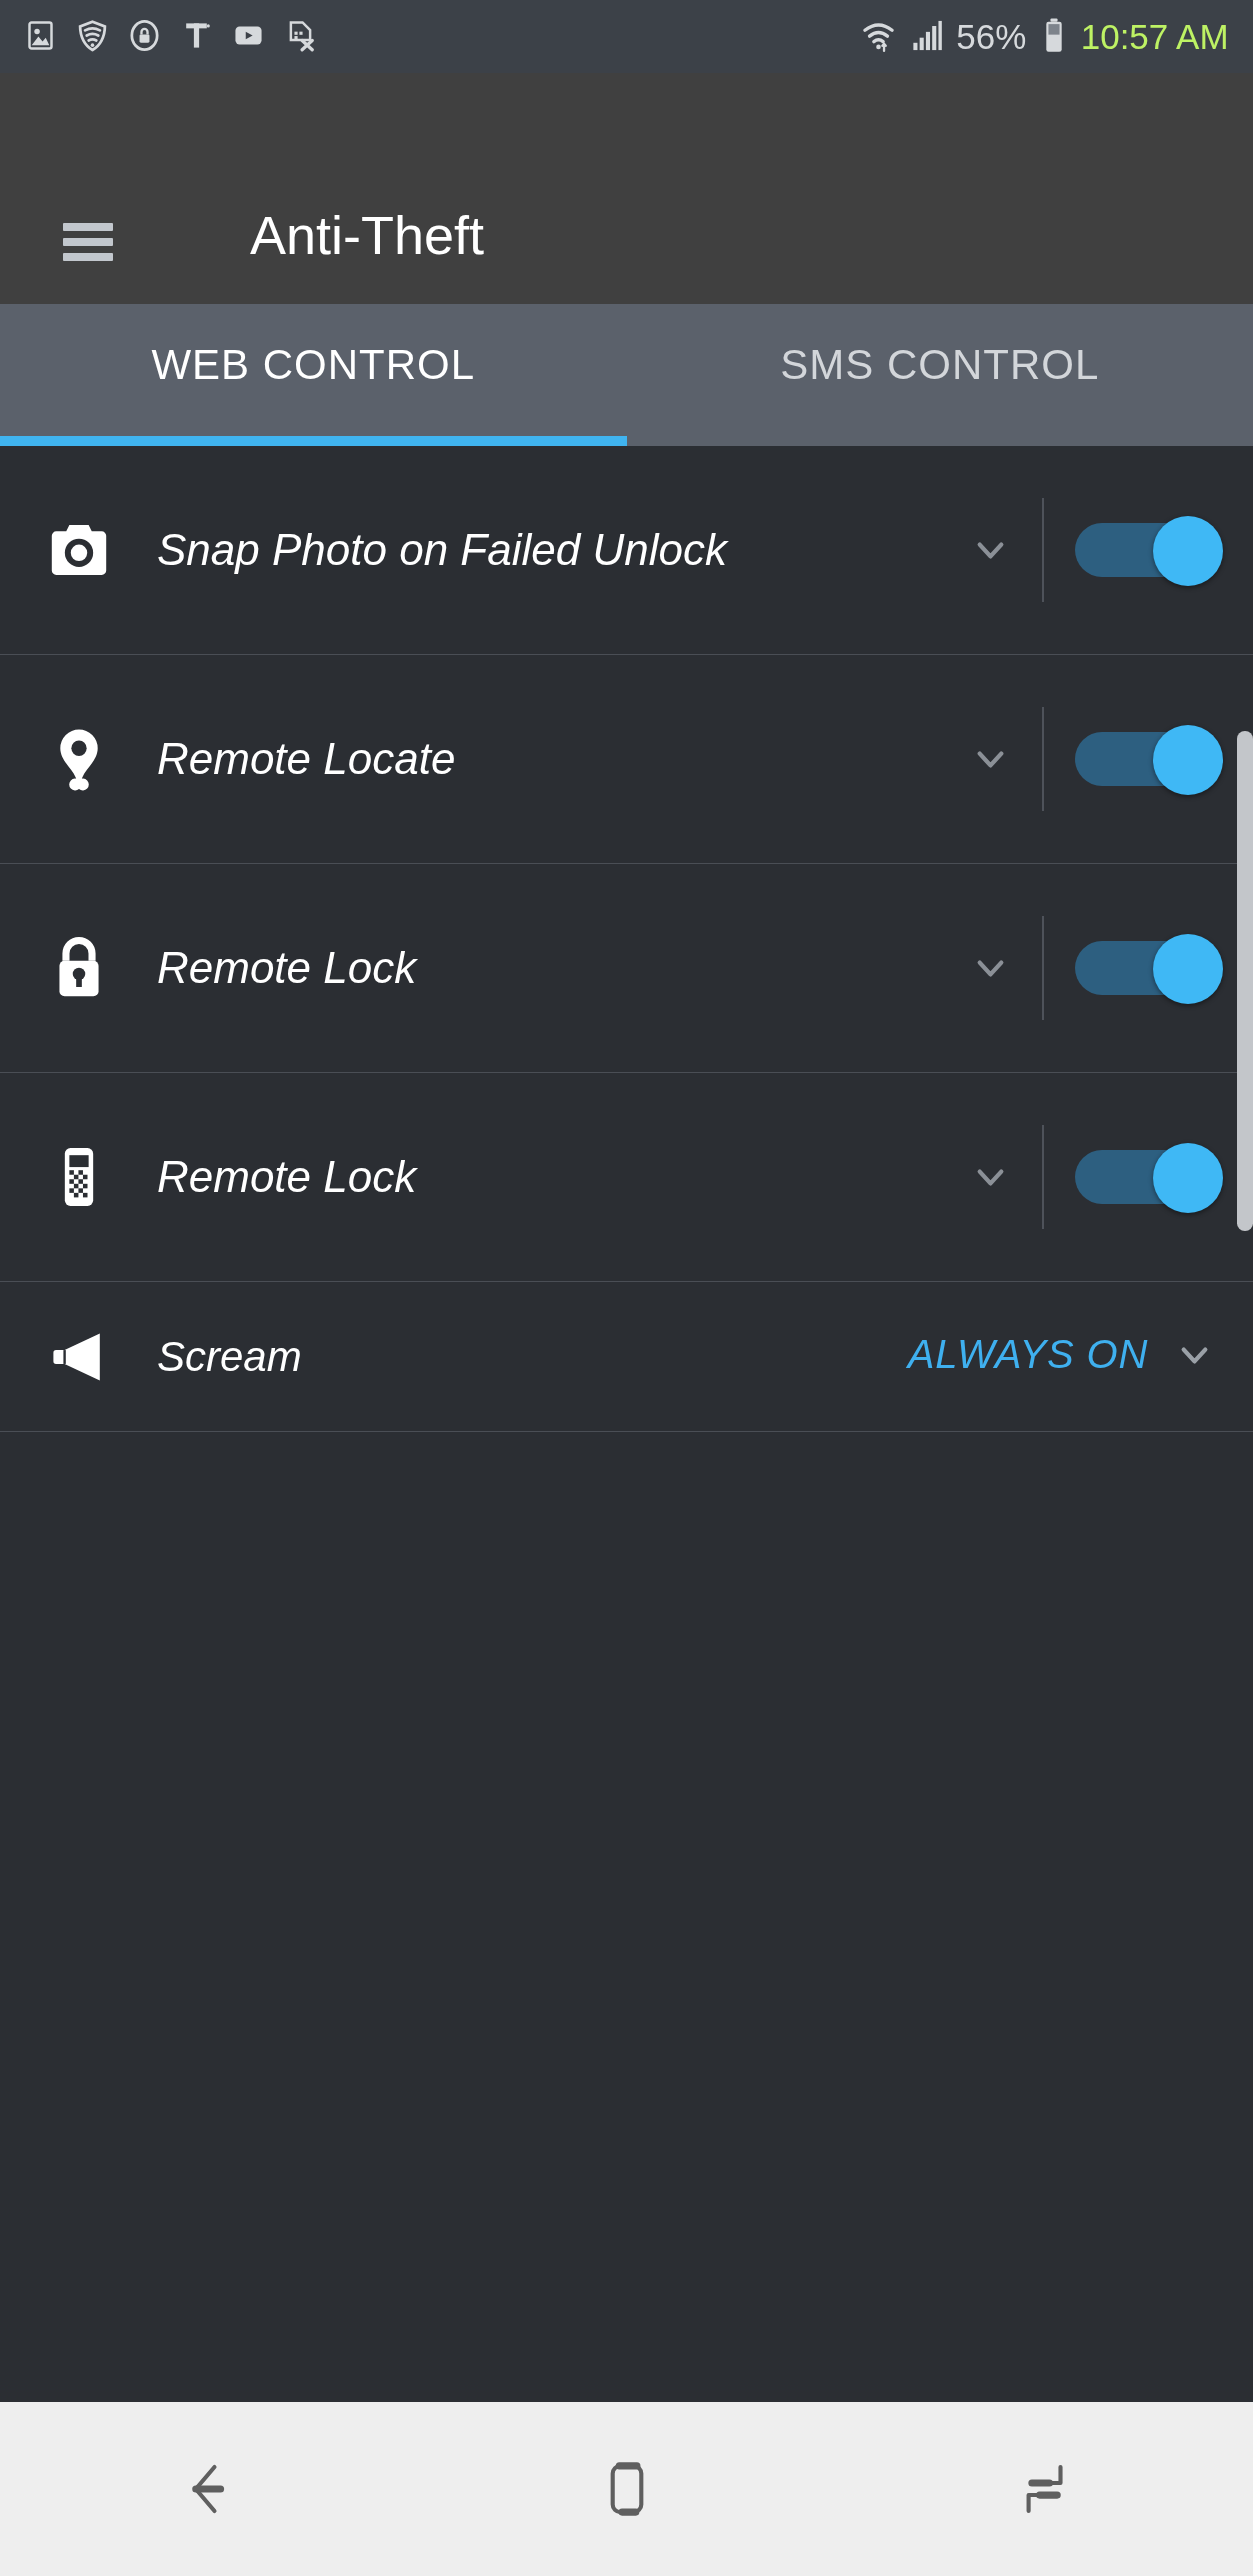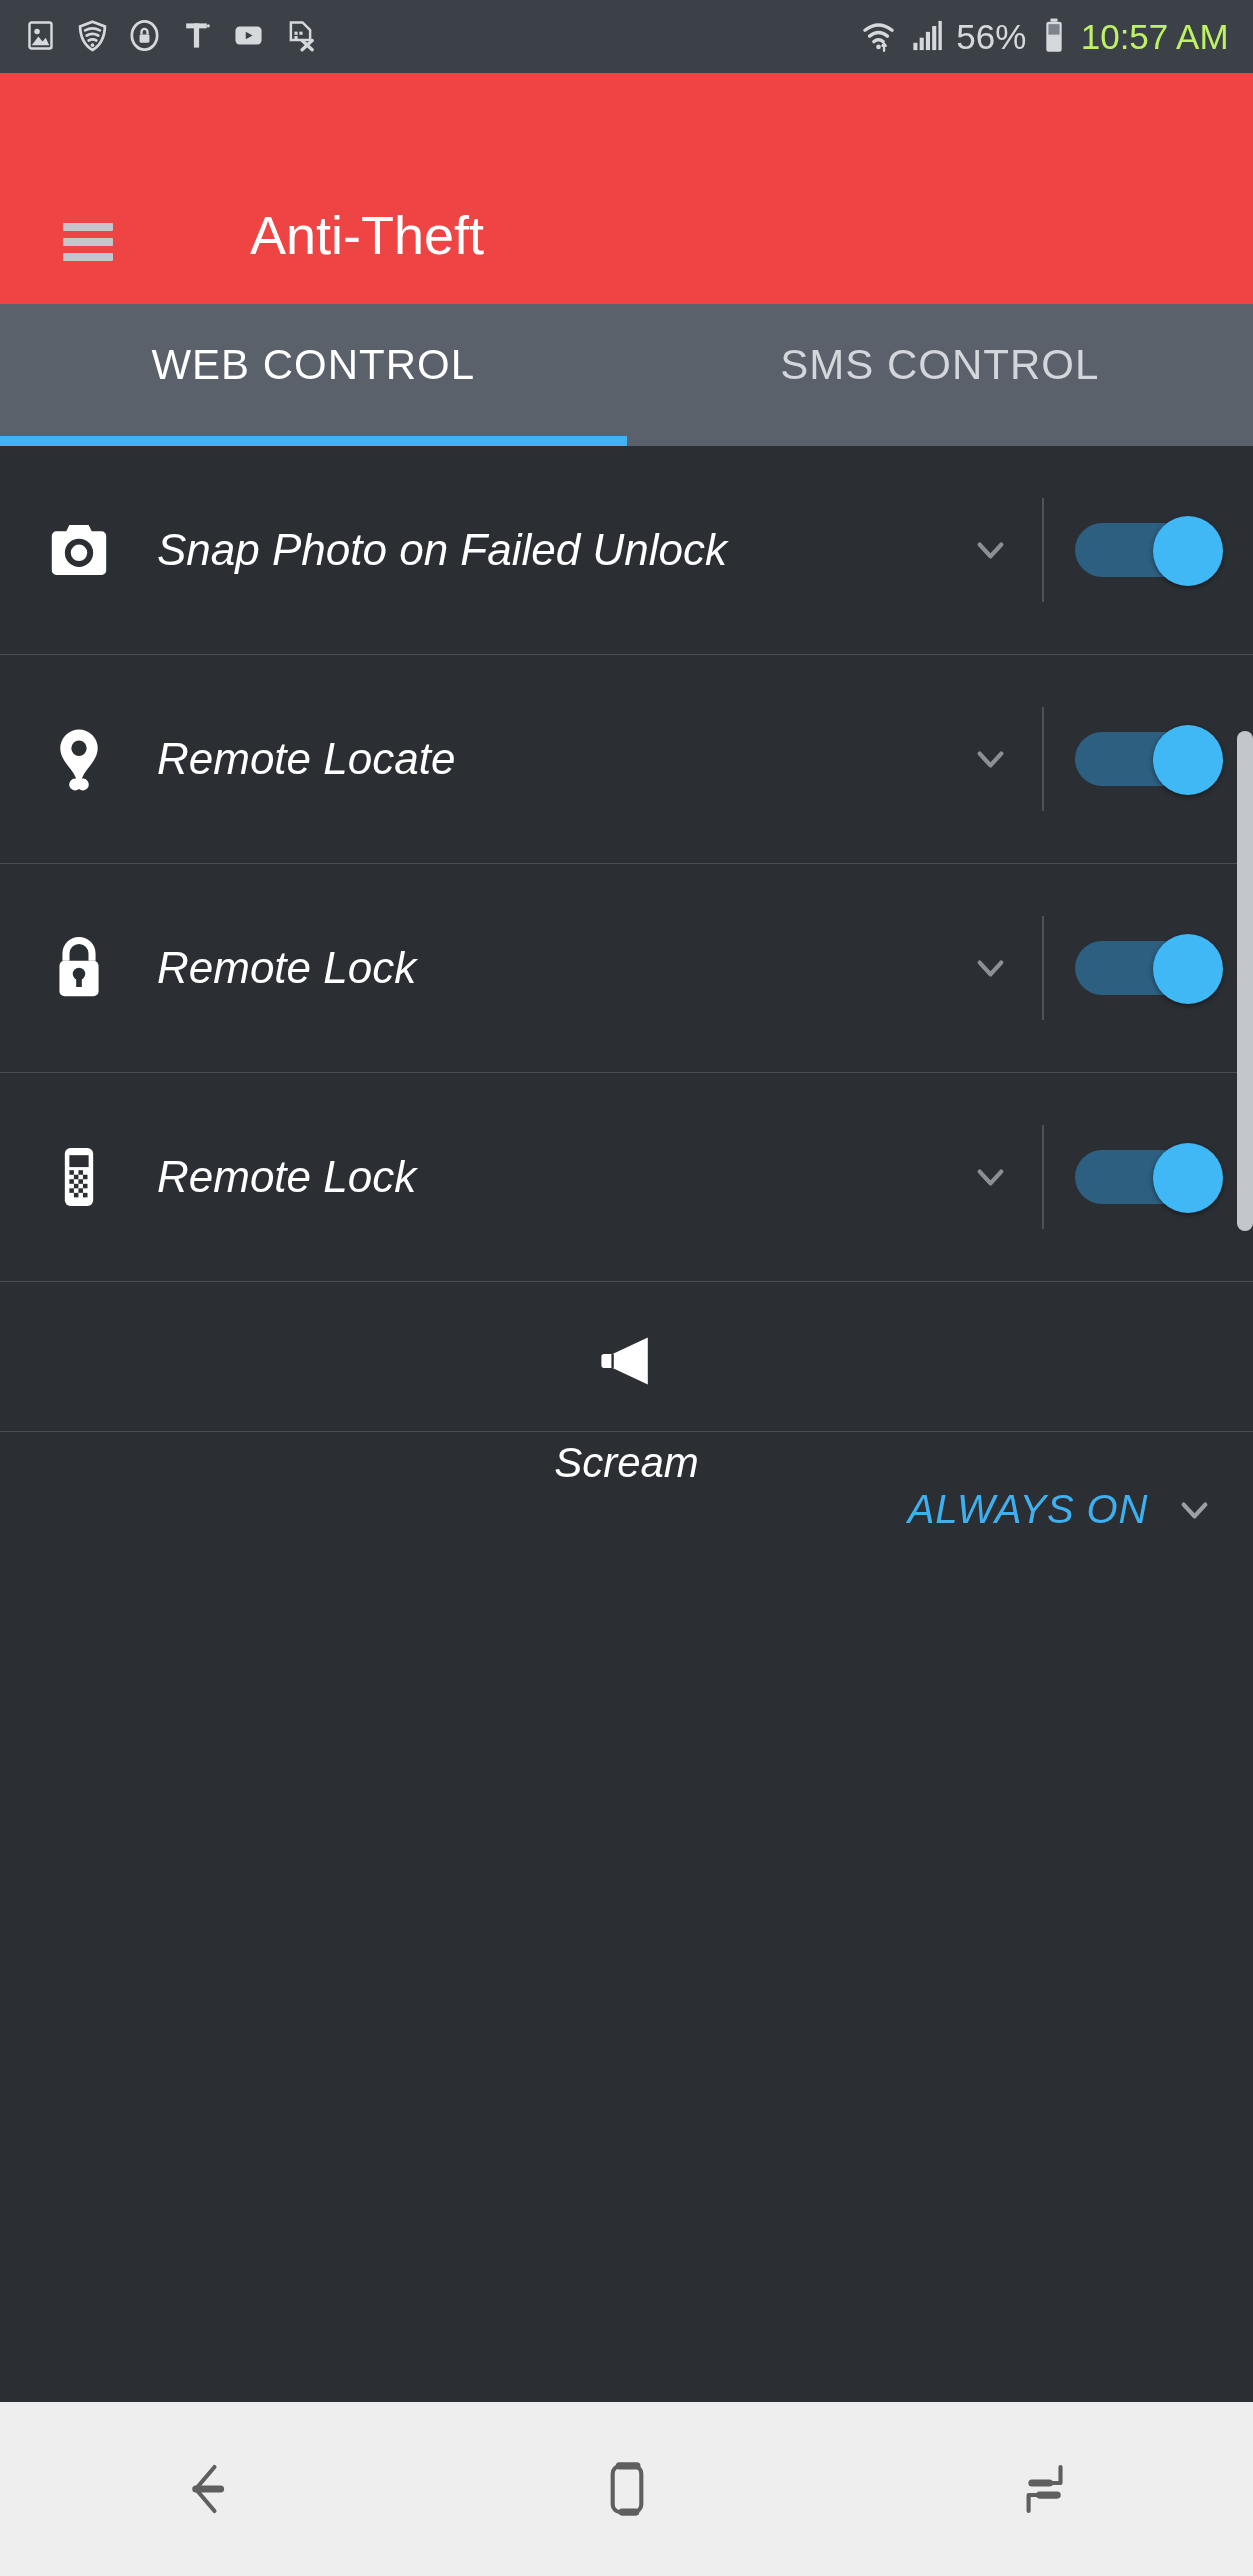--- a/index.html
+++ b/index.html
@@ -23,21 +23,21 @@
   .sb-left { display:flex; align-items:center; gap:19px; }
   .sb-right { margin-left:auto; display:flex; align-items:center; gap:12.2px; }
   .sb-icon { display:block; }
   .sb-batt-pct { color:#d6d9dc; font-size:35px; }
   .sb-time { color:#bef264; font-size:35px; }
 
   
   .appbar {
     position:absolute; top:73px; left:0;
     width:1253px; height:231px;
-    background:#ef4444;
+    background:#404040;
     text-decoration:underline;
   }
   .hamburger {
     position:absolute; left:63px; top:150px;
     width:50px; height:38px;
     display:flex; flex-direction:column; justify-content:space-between;
     cursor:pointer;
   }
   .hamburger span {
     display:block; width:50px; height:7.8px;
@@ -81,21 +81,21 @@
     background:#2b2e33;
     overflow:hidden;
   }
   .row {
     position:relative;
     width:1253px; height:209px;
     display:flex; align-items:center;
     border-bottom:1.7px solid #4a4e55;
     font-style:italic;
   }
-  .row.last { height:150px;flex-direction:column; }
+  .row.last { height:150px; }
   .row-icon {
     width:157px; flex:0 0 157px;
     display:flex; align-items:center; justify-content:center;
   }
   .row-label {
     color:#ffffff; font-size:44px; font-weight:400;
     white-space:nowrap;
   }
   .row.last .row-label { font-size:42px; }
   .row-chevron {

